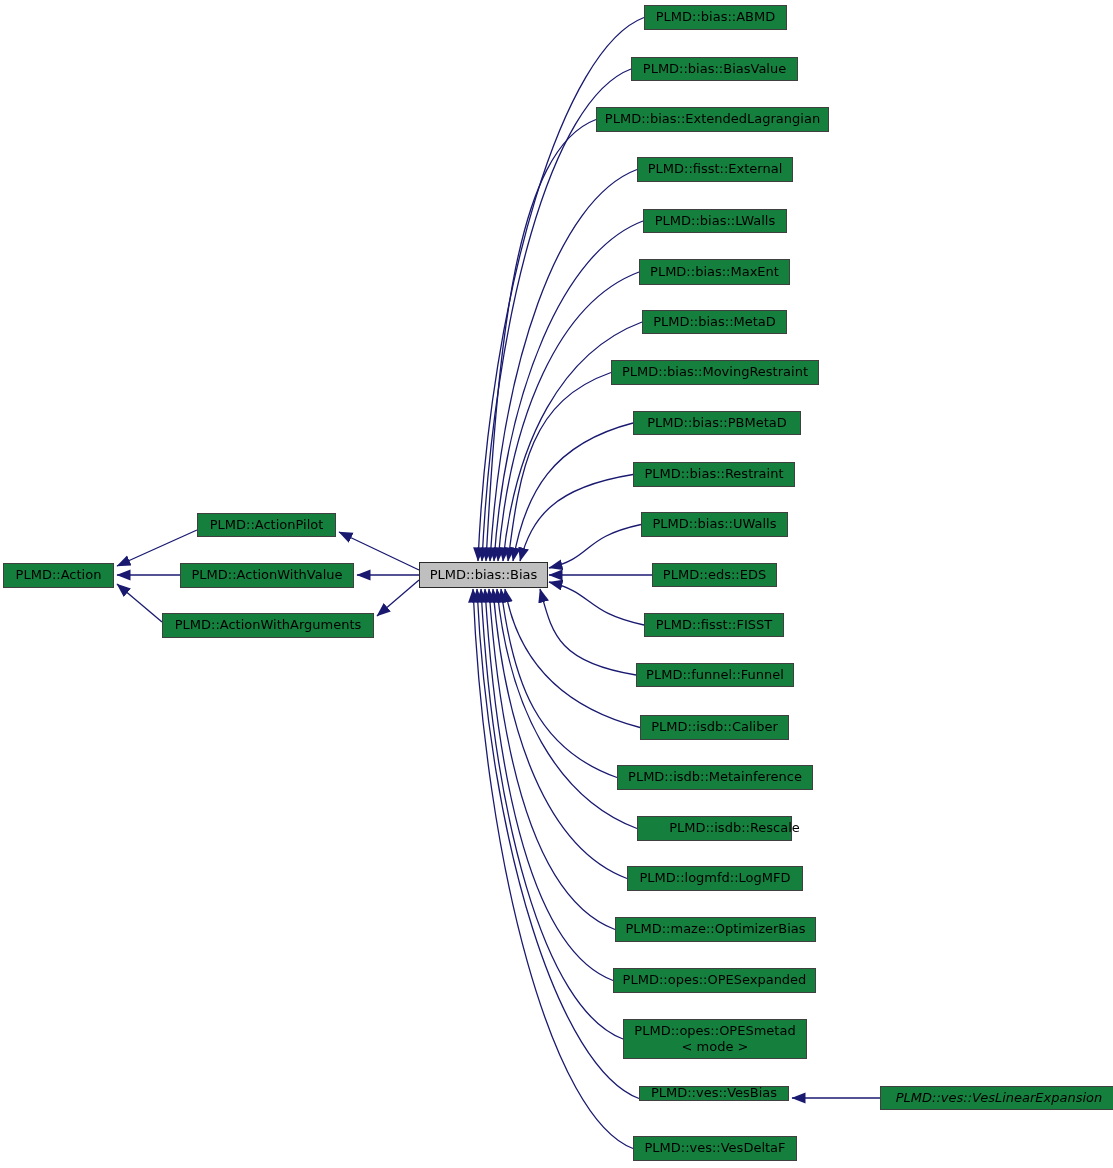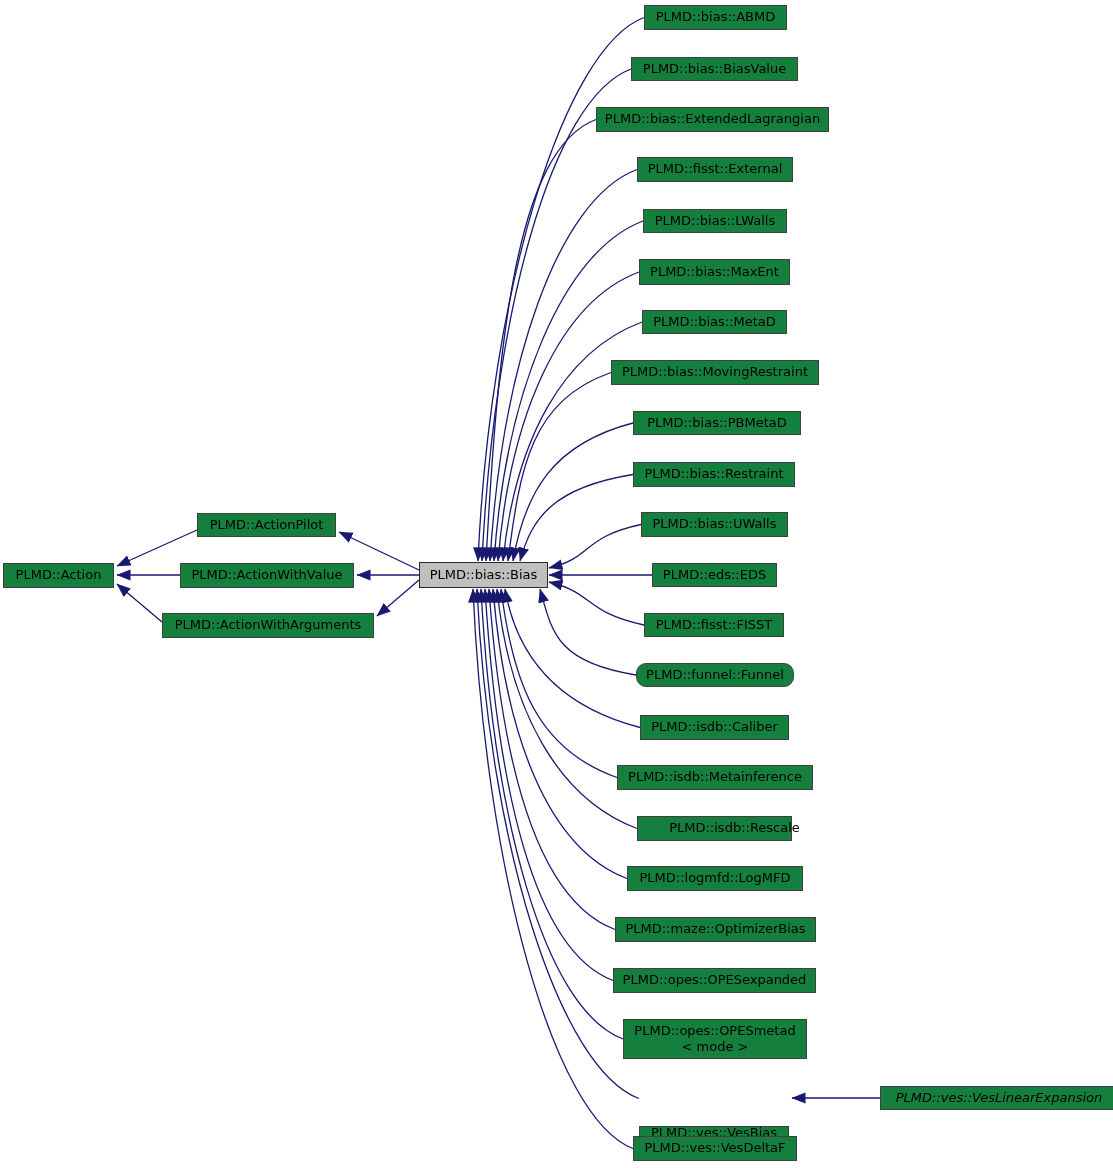--- a/index.html
+++ b/index.html
@@ -95,25 +95,25 @@
     <div class="node" style="left: 637px; top: 157px; width: 156px; height: 25px;"><span>PLMD::fisst::External</span></div>
     <div class="node" style="left: 643px; top: 209px; width: 144px; height: 24px;"><span>PLMD::bias::LWalls</span></div>
     <div class="node" style="left: 639px; top: 259px; width: 151px; height: 26px;"><span>PLMD::bias::MaxEnt</span></div>
     <div class="node" style="left: 642px; top: 310px; width: 145px; height: 24px; justify-content: center;"><span>PLMD::bias::MetaD</span></div>
     <div class="node" style="left: 611px; top: 360px; width: 208px; height: 25px;"><span>PLMD::bias::MovingRestraint</span></div>
     <div class="node" style="left: 633px; top: 411px; width: 168px; height: 24px;"><span>PLMD::bias::PBMetaD</span></div>
     <div class="node" style="left: 633px; top: 462px; width: 162px; height: 25px;"><span>PLMD::bias::Restraint</span></div>
     <div class="node" style="left: 641px; top: 512px; width: 147px; height: 25px;"><span>PLMD::bias::UWalls</span></div>
     <div class="node" style="left: 652px; top: 563px; width: 125px; height: 24px;"><span>PLMD::eds::EDS</span></div>
     <div class="node" style="left: 644px; top: 613px; width: 140px; height: 24px;"><span>PLMD::fisst::FISST</span></div>
-    <div class="node" style="left: 636px; top: 663px; width: 158px; height: 24px; border-radius: 10px;"><span>PLMD::funnel::Funnel</span></div>
+    <div class="node" style="left: 636px; top: 663px; width: 158px; height: 24px;"><span>PLMD::funnel::Funnel</span></div>
     <div class="node" style="left: 640px; top: 715px; width: 149px; height: 25px;"><span>PLMD::isdb::Caliber</span></div>
     <div class="node" style="left: 617px; top: 765px; width: 196px; height: 25px;"><span>PLMD::isdb::Metainference</span></div>
     <div class="node" style="left: 637px; top: 816px; width: 155px; height: 25px; padding-left: 40px;"><span>PLMD::isdb::Rescale</span></div>
     <div class="node" style="left: 627px; top: 866px; width: 176px; height: 25px;"><span>PLMD::logmfd::LogMFD</span></div>
     <div class="node" style="left: 615px; top: 917px; width: 201px; height: 25px;"><span>PLMD::maze::OptimizerBias</span></div>
     <div class="node" style="left: 613px; top: 968px; width: 203px; height: 25px;"><span>PLMD::opes::OPESexpanded</span></div>
     <div class="node" style="left: 623px; top: 1019px; width: 184px; height: 40px;"><span>PLMD::opes::OPESmetad
 &lt; mode &gt;</span></div>
-    <div class="node" style="left: 639px; top: 1086px; width: 150px; height: 15px; margin-top: 40px;"><span>PLMD::ves::VesBias</span></div>
+    <div class="node" style="left: 639px; top: 1086px; width: 150px; height: 15px;"><span>PLMD::ves::VesBias</span></div>
     <div class="node" style="left: 633px; top: 1136px; width: 164px; height: 25px;"><span>PLMD::ves::VesDeltaF</span></div>
     <div class="node" style="left: 880px; top: 1086px; width: 238px; height: 24px; font-style: italic;"><span>PLMD::ves::VesLinearExpansion</span></div>
   </div>
 
 </body></html>

